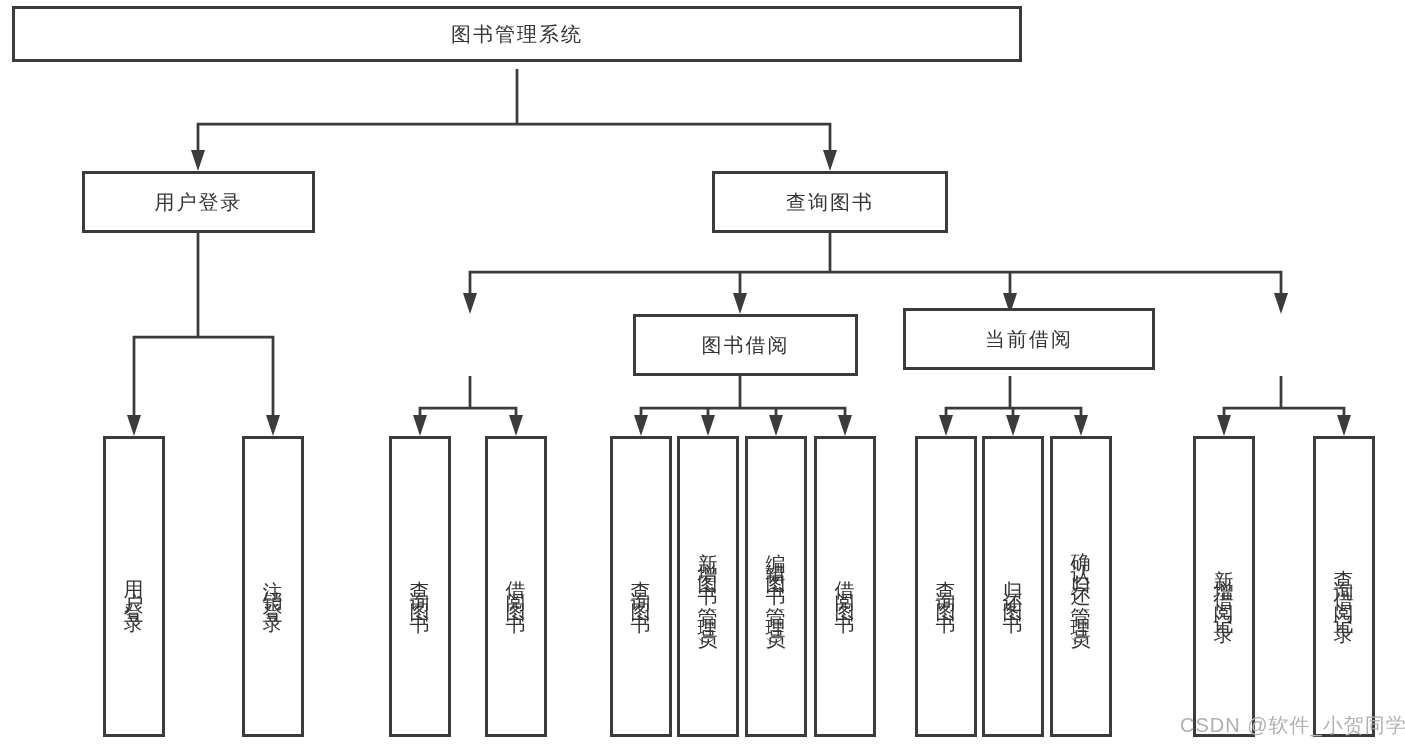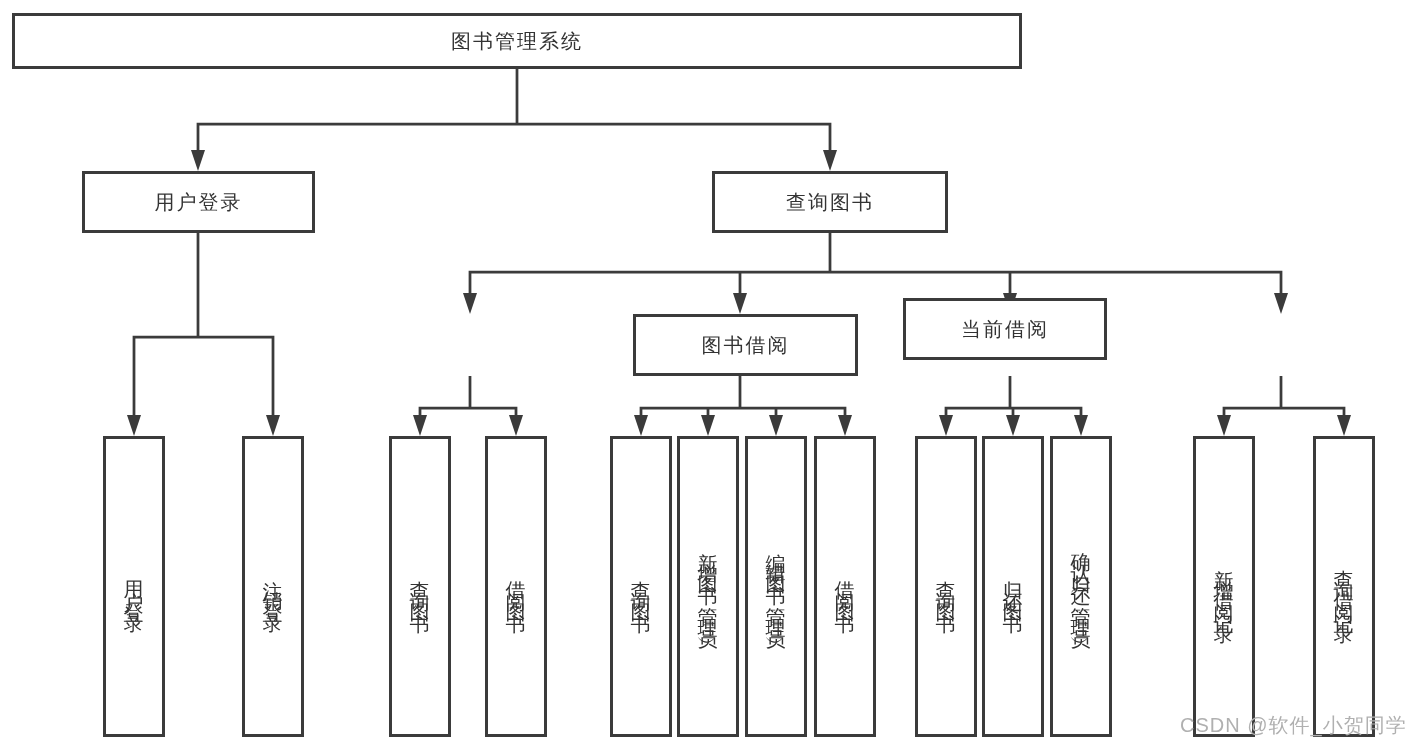--- a/index.html
+++ b/index.html
@@ -104,35 +104,35 @@
       <polygon points="1074,415 1088,415 1081,436"></polygon>
     </g>
     <g>
       <polyline points="1281,376 1281,408"></polyline>
       <polyline points="1224,417 1224,408 1344,408 1344,417"></polyline>
       <polygon points="1217,415 1231,415 1224,436"></polygon>
       <polygon points="1337,415 1351,415 1344,436"></polygon>
     </g>
   </svg>
 
-  <div class="box" style="left:12px;top:13px;width:1010px;height:56px;">
+  <div class="box" style="left:12px;top:6px;width:1010px;height:56px;">
     <span>图书管理系统</span>
   </div>
 
   <div class="box" style="left:82px;top:171px;width:233px;height:62px;">
     <span>用户登录</span>
   </div>
   <div class="box" style="left:712px;top:171px;width:236px;height:62px;">
     <span>查询图书</span>
   </div>
 
   <div class="box" style="left:633px;top:314px;width:225px;height:62px;">
     <span>图书借阅</span>
   </div>
-  <div class="box" style="left:903px;top:298px;width:204px;height:62px;">
+  <div class="box" style="left:903px;top:308px;width:252px;height:62px;">
     <span>当前借阅</span>
   </div>
 
   <div class="box leaf" style="left:103px;top:436px;">
     <span class="vtext">用户登录</span>
   </div>
   <div class="box leaf" style="left:242px;top:436px;">
     <span class="vtext">注销登录</span>
   </div>
 

